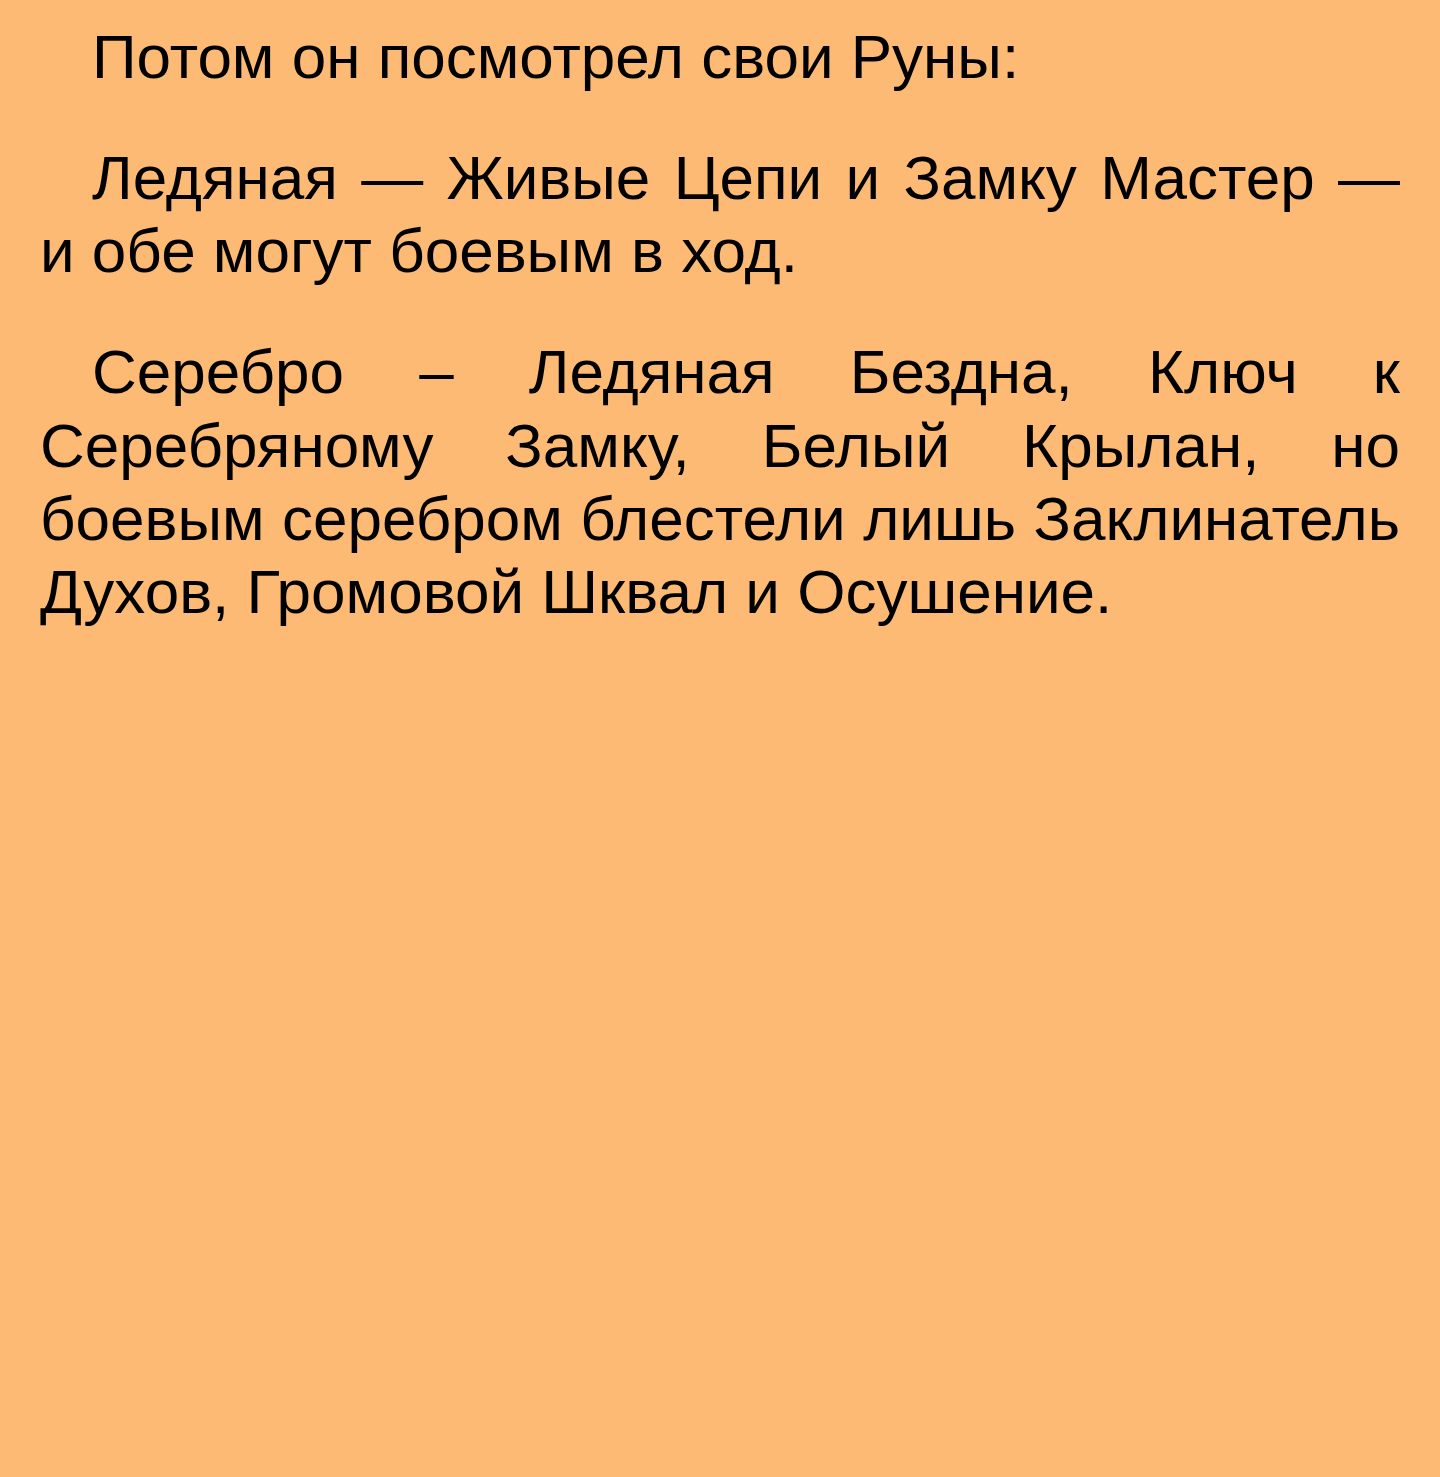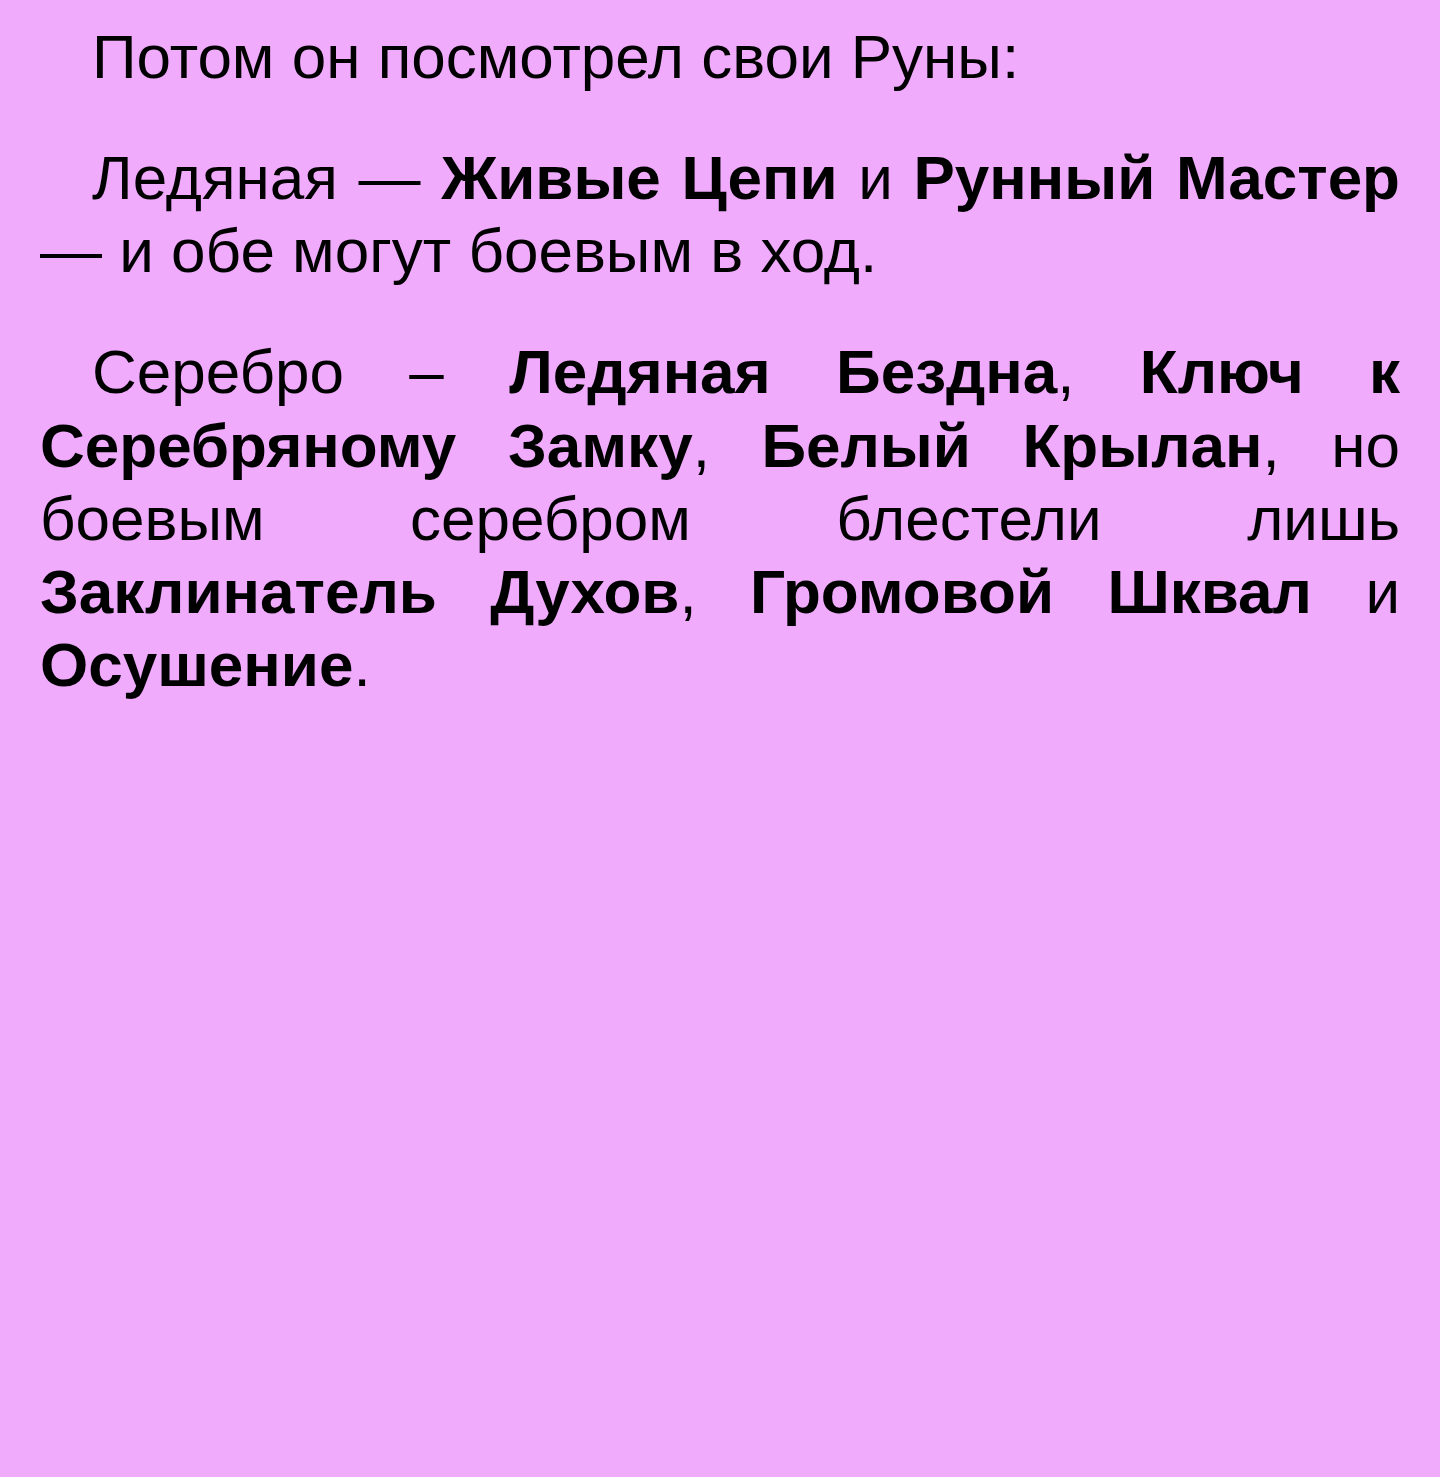--- a/index.html
+++ b/index.html
@@ -12,52 +12,52 @@
     height: 1477px;
     font-family: "Liberation Sans", sans-serif;
     color: #000000;
     overflow: hidden;
   }
   .page {
     box-sizing: border-box;
     width: 1440px;
     height: 1477px;
     padding: 20px 40px 0 40px;
-    background: #f0abfc;
+    background: #fdba74;
   }
   .para {
     font-size: 62px;
     line-height: 1.18;
     text-align: justify;
     text-justify: inter-word;
     text-indent: 52px;
     margin: 0 0 48px 0;
     letter-spacing: 0px;
     word-spacing: 0px;
   }
   .para:last-child {
     margin-bottom: 15px;
   }
   .para b {
-    font-weight: bold;
+    font-weight: normal;
   }
   
   .para::after {
     content: "";
     display: inline-block;
     width: 100%;
   }
   .para.no-stretch::after {
     content: none;
   }
 </style>
 </head>
 <body>
 
 <div class="page">
 
   <p class="para no-stretch"><span>Потом он посмотрел свои Руны:</span></p>
 
-  <p class="para no-stretch"><span>Ледяная — </span><b>Живые Цепи</b><span> и </span><b>Рунный Мастер</b><span> — и обе могут боевым в ход.</span></p>
+  <p class="para no-stretch"><span>Ледяная — </span><b>Живые Цепи</b><span> и </span><b>Замку Мастер</b><span> — и обе могут боевым в ход.</span></p>
 
   <p class="para no-stretch"><span>Серебро – </span><b>Ледяная Бездна</b><span>, </span><b>Ключ к Серебряному Замку</b><span>, </span><b>Белый Крылан</b><span>, но боевым серебром блестели лишь </span><b>Заклинатель Духов</b><span>, </span><b>Громовой Шквал</b><span> и </span><b>Осушение</b><span>.</span></p>
 
 </div>
 
 </body></html>

